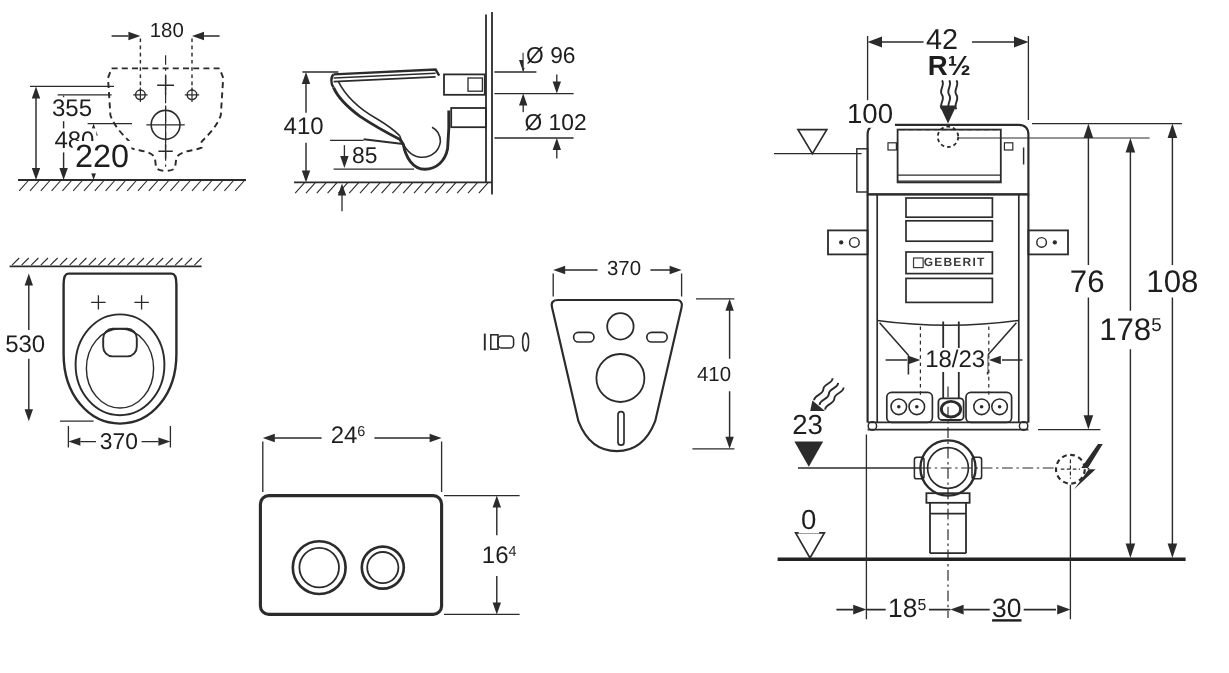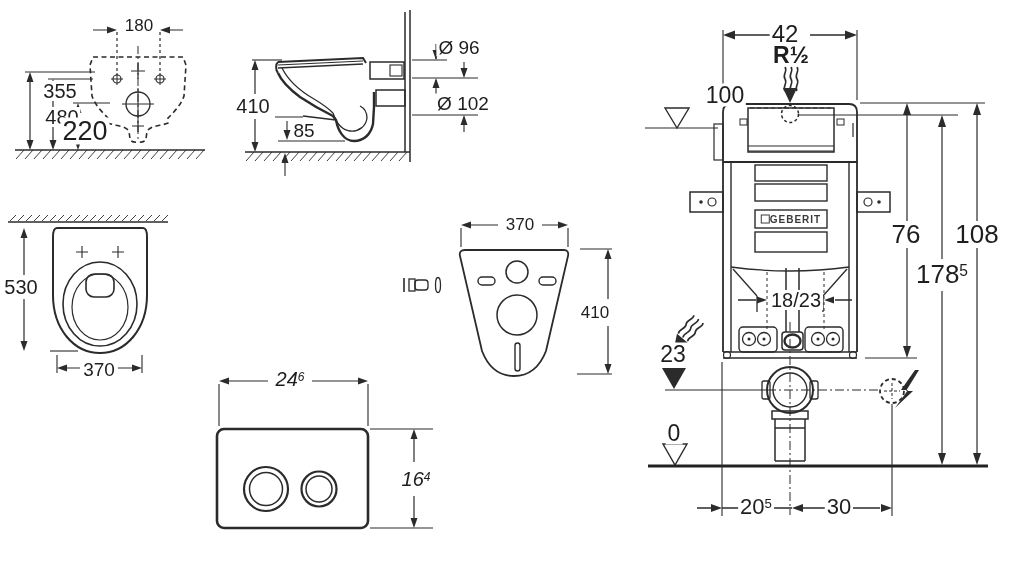--- a/index.html
+++ b/index.html
@@ -156,21 +156,21 @@
         <path d="M190,54 H222 M187,179 H222"></path>
         <path d="M218,59 V104 M218,131 V174" stroke-width="1.2"></path>
         <polygon points="218,54 214.5,64 221.5,64" fill="#2b2b2b" stroke="none"></polygon>
         <polygon points="218,179 214.5,169 221.5,169" fill="#2b2b2b" stroke="none"></polygon>
       </g>
     </svg>
     <div class="dim" style="left:130px;top:29px;font-size:17px;">370</div>
     <div class="dim" style="left:205px;top:117px;font-size:17px;">410</div>
   </div>
 
-  <div class="view" style="left:200px;top:356px;width:245px;height:185px;font-style:italic;">
+  <div class="view" style="left:200px;top:340px;width:245px;height:185px;">
     <svg width="245" height="185" viewBox="0 0 245 185">
       <g stroke="#2b2b2b" fill="none">
         <rect x="17" y="73" width="151" height="99" rx="7" stroke-width="2.6"></rect>
         <circle cx="66" cy="133" r="22" stroke-width="2.2"></circle>
         <circle cx="66" cy="133" r="16.5" stroke-width="1.5"></circle>
         <circle cx="119" cy="133" r="17.5" stroke-width="2.2"></circle>
         <circle cx="119" cy="133" r="13" stroke-width="1.5"></circle>
       </g>
       <g stroke="#2b2b2b" fill="none" stroke-width="1.1">
         <path d="M24,25 H68 M112,25 H163" stroke-width="1.2"></path>
@@ -320,21 +320,21 @@
     </svg>
     <div class="dim" style="left:145px;top:34px;font-size:24px;">42</div>
     <div class="dim" style="left:151px;top:55px;font-size:23px;font-weight:bold;">R½</div>
     <div class="dim" style="left:37px;top:95px;font-size:23px;margin-left:48px;">100</div>
     <div class="dim" style="left:266px;top:234px;font-size:26px;">76</div>
     <div class="dim" style="left:337px;top:234px;font-size:26px;">108</div>
     <div class="dim" style="left:302px;top:274px;font-size:26px;"><span>178</span><sup>5</sup></div>
     <div class="dim" style="left:156px;top:300px;font-size:20px;text-align:right;">18/23</div>
     <div class="dim" style="left:33px;top:354px;font-size:23px;">23</div>
     <div class="dim" style="left:34px;top:433px;font-size:23px;">0</div>
-    <div class="dim" style="left:116px;top:507px;font-size:22px;"><span>20</span><sup>5</sup></div>
-    <div class="dim" style="left:199px;top:507px;font-size:22px;">30</div>
+    <div class="dim" style="left:116px;top:507px;font-size:22px;"><span>18</span><sup>5</sup></div>
+    <div class="dim" style="left:199px;top:507px;font-size:22px;text-decoration:underline;">30</div>
     <div class="logo" style="left:151px;top:219px;font-size:10px;">
       <span class="logo-mark"></span>
       <span>GEBERIT</span>
     </div>
   </div>
 
 </div>
 
 </body></html>

